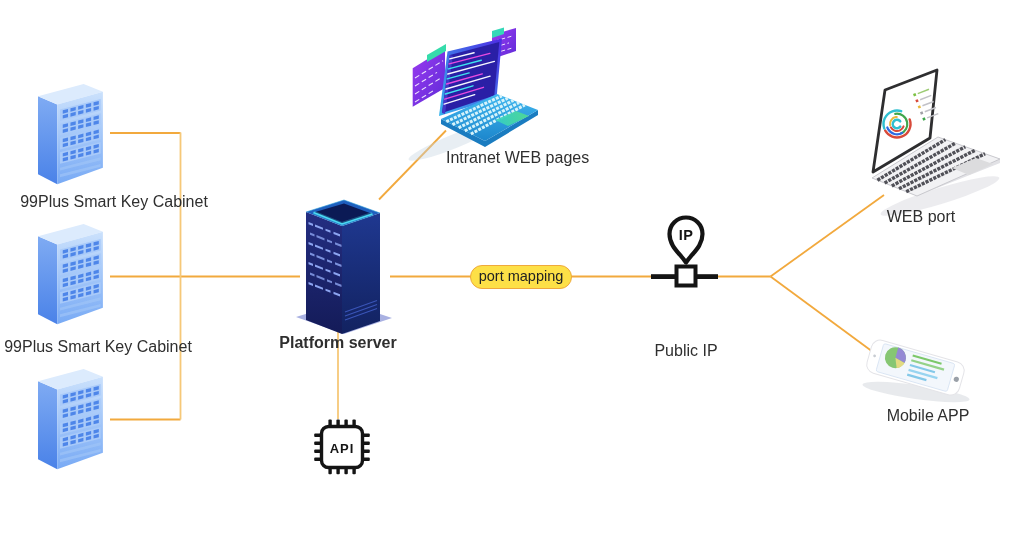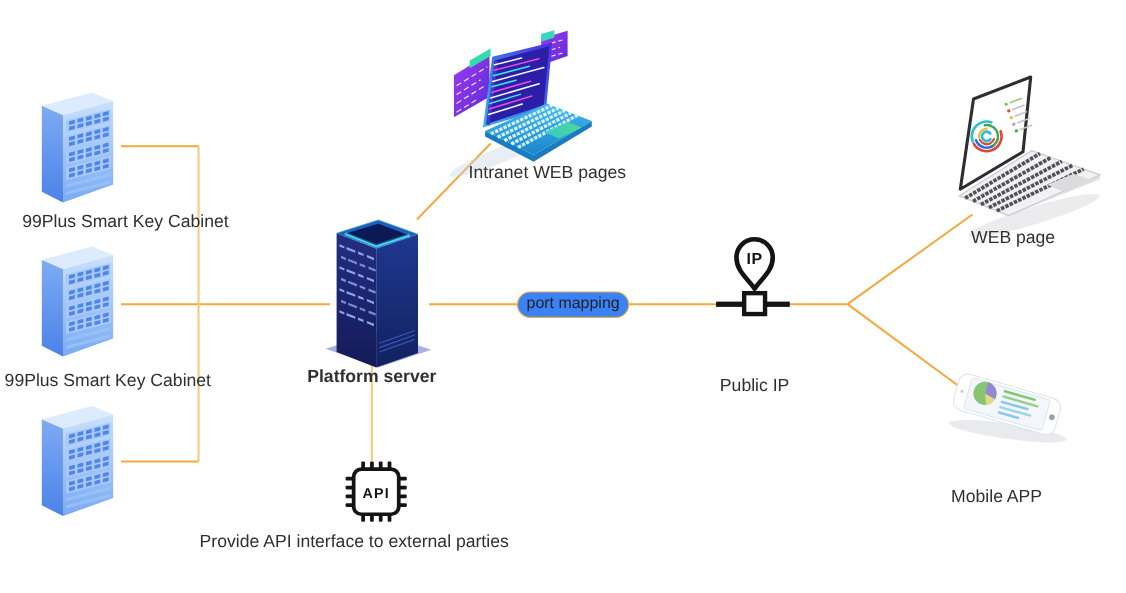--- a/index.html
+++ b/index.html
@@ -1,21 +1,21 @@
 <!DOCTYPE html>
 <html><head>
 <meta charset="utf-8">
 <style>
   html,body{margin:0;padding:0;background:#fff;}
   .canvas{position:relative;width:1024px;height:539px;background:#ffffff;overflow:hidden;
           font-family:"Liberation Sans",sans-serif;}
   .canvas svg{position:absolute;left:0;top:0;}
   .lbl{position:absolute;color:#2f2f2f;font-size:16px;line-height:20px;text-align:center;white-space:nowrap;}
   .pill{position:absolute;left:470px;top:265px;width:100px;height:22px;border:1.7px solid #efa93c;
-        border-radius:13px;background:#3b82f6;font-size:14.5px;line-height:20px;text-align:center;color:#222;}
+        border-radius:13px;background:#fde047;font-size:14.5px;line-height:20px;text-align:center;color:#222;}
 </style>
 </head>
 <body>
 
 <div class="canvas">
 <svg width="1024" height="539" viewBox="0 0 1024 539">
   <defs>
     <linearGradient id="cabFront" x1="0" y1="0" x2="0" y2="1">
       <stop offset="0" stop-color="#cbe1fc"></stop>
           <stop offset="1" stop-color="#78aaf5"></stop>
@@ -266,19 +266,18 @@
           <rect x="363" y="457.5" width="6.8" height="3.4" rx="1"></rect>
     </g>
     <rect x="321.5" y="426.5" width="41" height="41" rx="7" fill="#ffffff" stroke="#141414" stroke-width="3.4"></rect>
     <text x="342" y="452.5" text-anchor="middle" font-size="13" font-weight="700" letter-spacing="1" fill="#141414">API</text>
   </g>
 </svg>
 
 <div class="lbl" style="left:16px;top:192px;width:196px;">99Plus Smart Key Cabinet</div>
 <div class="lbl" style="left:0px;top:337px;width:196px;">99Plus Smart Key Cabinet</div>
 <div class="lbl" style="left:268px;top:333px;width:140px;font-weight:bold;">Platform server</div>
-<div class="lbl" style="left:426px;top:148px;width:140px;">Intranet WEB pages</div>
+<div class="lbl" style="left:446px;top:148px;width:140px;">Intranet WEB pages</div>
 <div class="lbl" style="left:616px;top:299px;width:140px;margin-top:42px;">Public IP</div>
-<div class="lbl" style="left:851px;top:207px;width:140px;">WEB page</div>
-<div class="lbl" style="left:836px;top:406px;width:140px;margin-top:36px;">Mobile APP</div>
-<div class="lbl" style="left:122px;top:483px;width:400px;">Provide API interface to external parties</div>
+<div class="lbl" style="left:851px;top:207px;width:140px;">WEB port</div>
+<div class="lbl" style="left:858px;top:406px;width:140px;">Mobile APP</div>
 <div class="pill">port mapping</div>
 </div>
 
 </body></html>

